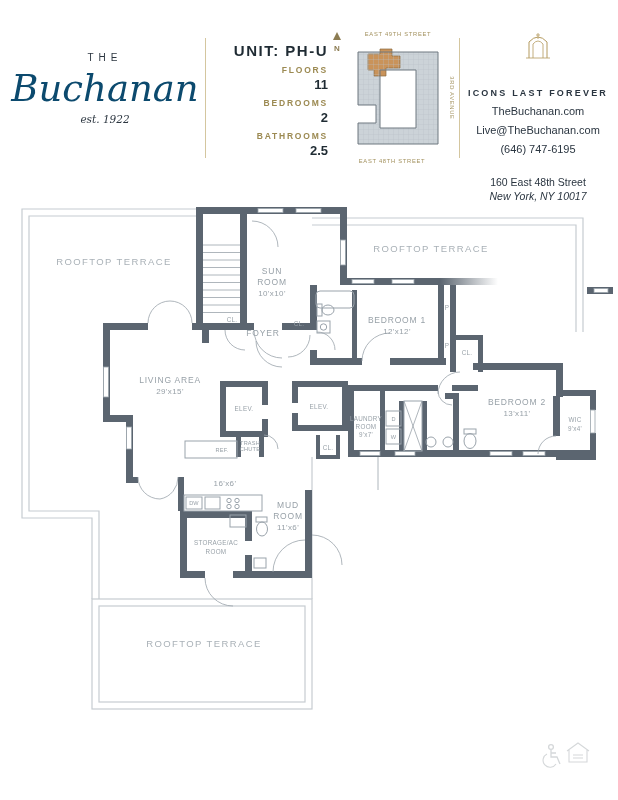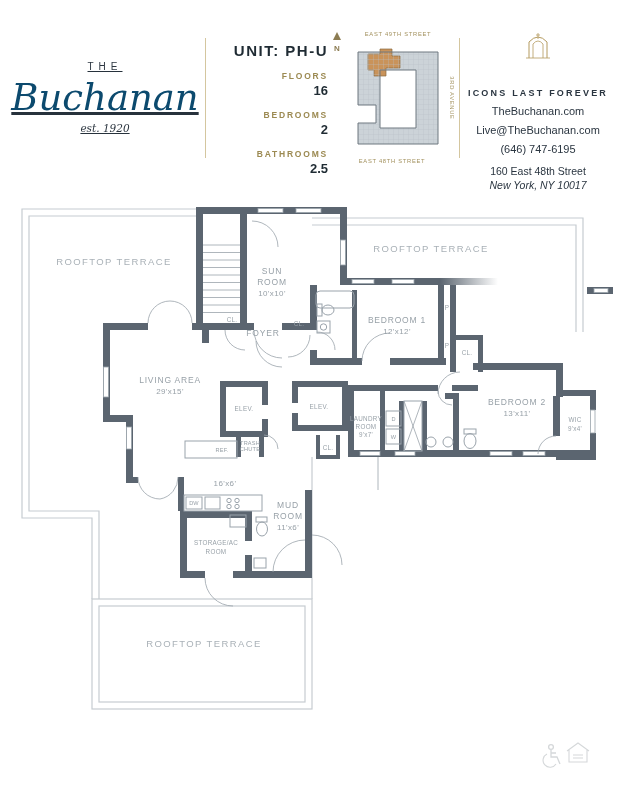--- a/index.html
+++ b/index.html
@@ -1,36 +1,36 @@
 <!DOCTYPE html>
 <html><head>
 <meta charset="utf-8">
 <style>
   html,body{margin:0;padding:0;background:#fff;}
   .page{position:relative;width:618px;height:800px;background:#fff;overflow:hidden;
         font-family:"Liberation Sans",sans-serif;}
   
   .hdr{position:absolute;left:0;top:0;width:618px;height:195px;}
-  .logo{position:absolute;left:10px;top:61px;width:190px;text-align:center;color:#27323c;text-decoration:underline;}
+  .logo{position:absolute;left:10px;top:52px;width:190px;text-align:center;color:#27323c;}
   .logo .the{font-size:10px;letter-spacing:5px;color:#2c3640;}
   .logo .name{font-family:"DejaVu Serif",serif;font-style:italic;font-size:37px;
               margin-top:8px;line-height:36px;color:#0c4a6e;}
   .logo .est{font-family:"DejaVu Serif",serif;font-style:italic;font-size:10.5px;
              margin-top:6px;color:#2c3640;}
   .vdiv{position:absolute;top:38px;width:1px;height:120px;background:#d4c69f;}
   .unit{position:absolute;left:208px;top:42px;width:120px;text-align:right;}
   .unit .title{font-size:15px;letter-spacing:1.5px;color:#1f2b33;font-weight:bold;}
-  .unit .fld{margin-top:12px;}
+  .unit .fld{margin-top:6px;}
   .unit .flab{font-size:8.5px;letter-spacing:1.8px;color:#9c8a52;font-weight:bold;}
   .unit .fval{font-size:13px;color:#1f2b33;margin-top:2px;font-weight:bold;}
   .mapblk{position:absolute;left:328px;top:24px;width:128px;height:145px;}
   .contact{position:absolute;left:462px;top:30px;width:152px;text-align:center;color:#2a3540;}
   .contact .tag{font-size:9px;letter-spacing:2.2px;margin-top:24px;color:#2a3540;font-weight:bold;}
   .contact .ln{font-size:11px;margin-top:7px;}
-  .contact .ln.addr{font-size:10.5px;margin-top:10px;}
+  .contact .ln.addr{font-size:10.5px;margin-top:21px;}
   .contact .ln.addr2{font-size:10.5px;margin-top:2px;font-style:italic;}
   .arch{display:inline-block;}
   
   .plan{position:absolute;left:0;top:195px;}
   text{font-family:"Liberation Sans",sans-serif;}
   .rlab{fill:#98a1a8;font-size:8.5px;letter-spacing:.8px;text-anchor:middle;}
   .rdim{fill:#98a1a8;font-size:8px;letter-spacing:.4px;text-anchor:middle;}
   .slab{fill:#98a1a8;font-size:6.3px;letter-spacing:.3px;text-anchor:middle;}
   .xlab{fill:#98a1a8;font-size:5.6px;letter-spacing:.2px;text-anchor:middle;}
   .ter{fill:#a9b1b7;font-size:9.5px;letter-spacing:1.4px;text-anchor:middle;}
@@ -45,30 +45,30 @@
 </head>
 <body>
 
 <div class="page">
 
   <div class="hdr">
 
     <div class="logo">
       <div class="the">THE</div>
       <div class="name">Buchanan</div>
-      <div class="est">est. 1920</div>
+      <div class="est">est. 1922</div>
     </div>
 
     <div class="vdiv" style="left:205px"></div>
 
     <div class="unit">
       <div class="title">UNIT: PH-U</div>
       <div class="fld">
         <div class="flab">FLOORS</div>
-        <div class="fval">16</div>
+        <div class="fval">11</div>
       </div>
       <div class="fld">
         <div class="flab">BEDROOMS</div>
         <div class="fval">2</div>
       </div>
       <div class="fld">
         <div class="flab">BATHROOMS</div>
         <div class="fval">2.5</div>
       </div>
     </div>

